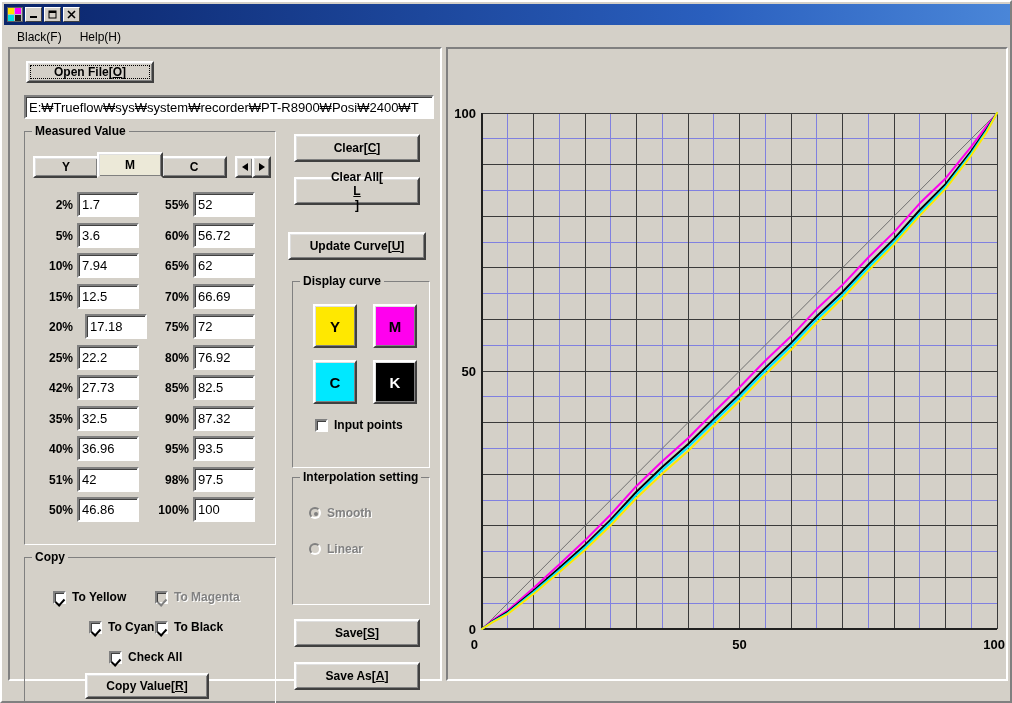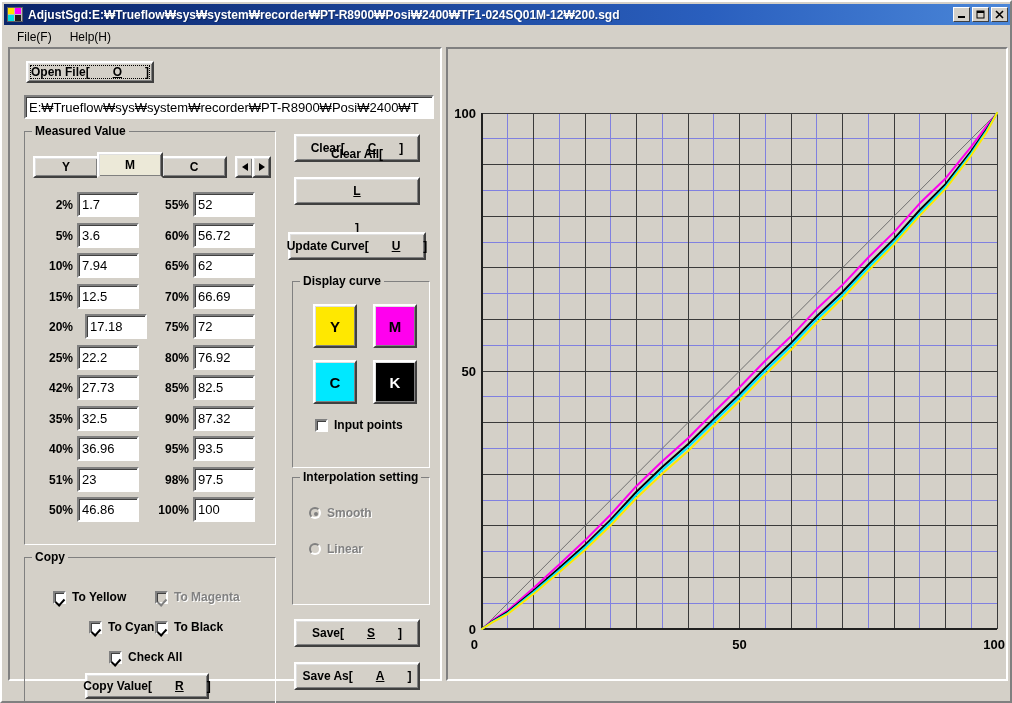--- a/index.html
+++ b/index.html
@@ -128,21 +128,20 @@
     background: #d4d0c8;
     border: 2px solid;
     border-color: #ffffff #404040 #404040 #ffffff;
     box-shadow: inset 1px 1px 0 #dfdfdf, inset -1px -1px 0 #808080;
     font-family: "Liberation Sans", sans-serif;
     font-size: 12px; font-weight: bold; color: #000;
     display: flex; align-items: center; justify-content: center;
     position: absolute;
     cursor: default;
     white-space: nowrap;
-    gap: 23px;
   }
   .btn u { text-decoration: underline; }
   .btn.focus::after {
     content: ""; position: absolute;
     left: 2px; right: 2px; top: 2px; bottom: 2px;
     border: 1px dotted #000;
   }
   .txt {
     position: absolute;
     background: #ffffff;
@@ -273,41 +272,40 @@
 
 <div id="window">
 
   <div id="titlebar">
     <div id="title-icon">
       <span class="q q1"></span>
         <span class="q q2"></span>
         <span class="q q3"></span>
         <span class="q q4"></span>
     </div>
-    <div id="title-text">AdjustSgd:E:₩Trueflow₩sys₩system₩recorder₩PT-R8900₩Posi₩2400₩TF1-024SQ01M-12₩200.sgd</div>
     <div class="tbtn">
       <svg width="9" height="9" viewBox="0 0 9 9">
           <rect x="1" y="6" width="7" height="2" fill="#000"></rect>
         </svg>
     </div>
     <div class="tbtn">
       <svg width="9" height="9" viewBox="0 0 9 9">
           <rect x="1" y="1" width="7" height="7" fill="none" stroke="#000" stroke-width="1"></rect>
           <rect x="1" y="1" width="7" height="2" fill="#000"></rect>
         </svg>
     </div>
     <div class="tbtn">
       <svg width="9" height="9" viewBox="0 0 9 9">
           <path d="M1 1 L8 8 M8 1 L1 8" stroke="#000" stroke-width="1.6"></path>
         </svg>
     </div>
   </div>
 
   <div id="menubar">
-    <div class="menu-item">File(F)</div>
+    <div class="menu-item">Black(F)</div>
     <div class="menu-item">Help(H)</div>
   </div>
 
   <div id="left-panel" class="sunken-panel">
 
     <div class="btn focus" style="left:16px; top:12px; width:128px; height:22px;">
       <span>Open File[</span>
         <u>O</u>
         <span>]</span>
     </div>
@@ -368,21 +366,21 @@
           <div class="txt" style="left: 168px; top: 243px; width: 62px; height: 25px;">82.5</div>
           <div class="lbl right" style="left: 8px; top: 275.5px; width: 40px; height: 22px;">35%</div>
           <div class="txt" style="left: 52px; top: 273.5px; width: 62px; height: 25px;">32.5</div>
           <div class="lbl right" style="left: 116px; top: 275.5px; width: 48px; height: 22px;">90%</div>
           <div class="txt" style="left: 168px; top: 273.5px; width: 62px; height: 25px;">87.32</div>
           <div class="lbl right" style="left: 8px; top: 306px; width: 40px; height: 22px;">40%</div>
           <div class="txt" style="left: 52px; top: 304px; width: 62px; height: 25px;">36.96</div>
           <div class="lbl right" style="left: 116px; top: 306px; width: 48px; height: 22px;">95%</div>
           <div class="txt" style="left: 168px; top: 304px; width: 62px; height: 25px;">93.5</div>
           <div class="lbl right" style="left: 8px; top: 336.5px; width: 40px; height: 22px;">51%</div>
-          <div class="txt" style="left: 52px; top: 334.5px; width: 62px; height: 25px;">23</div>
+          <div class="txt" style="left: 52px; top: 334.5px; width: 62px; height: 25px;">42</div>
           <div class="lbl right" style="left: 116px; top: 336.5px; width: 48px; height: 22px;">98%</div>
           <div class="txt" style="left: 168px; top: 334.5px; width: 62px; height: 25px;">97.5</div>
           <div class="lbl right" style="left: 8px; top: 367px; width: 40px; height: 22px;">50%</div>
           <div class="txt" style="left: 52px; top: 365px; width: 62px; height: 25px;">46.86</div>
           <div class="lbl right" style="left: 116px; top: 367px; width: 48px; height: 22px;">100%</div>
           <div class="txt" style="left: 168px; top: 365px; width: 62px; height: 25px;">100</div>
         </div>
     </div>
 
     <div class="group" style="left:14px; top:508px; width:252px; height:158px;">

